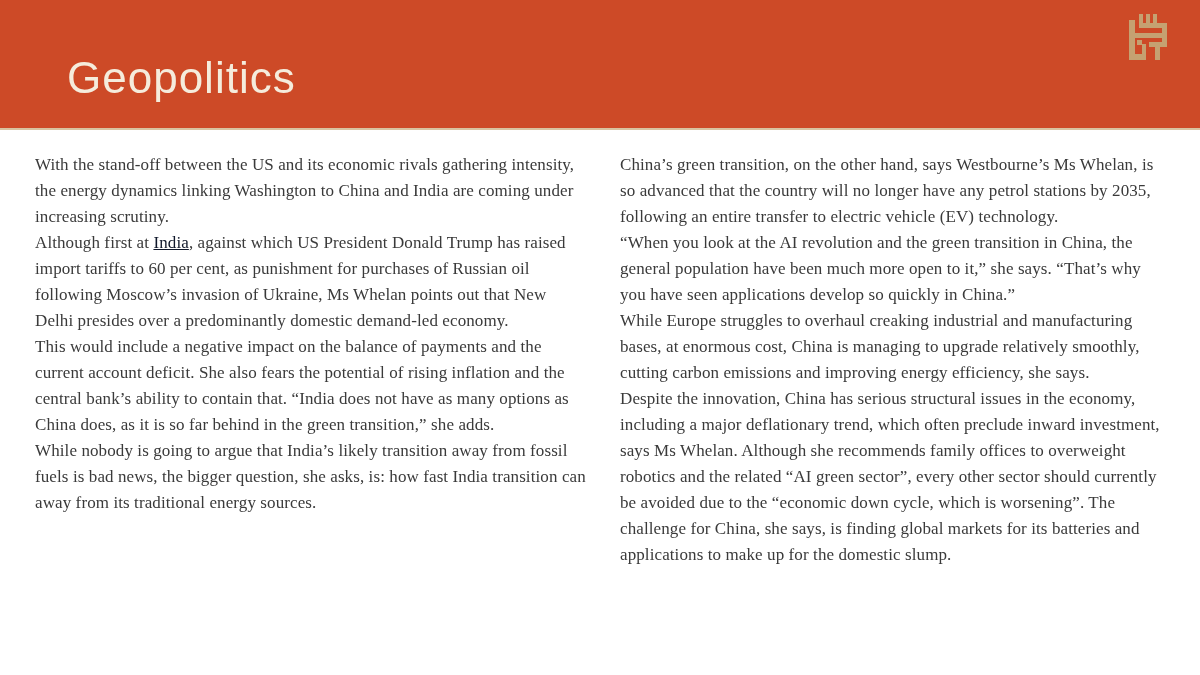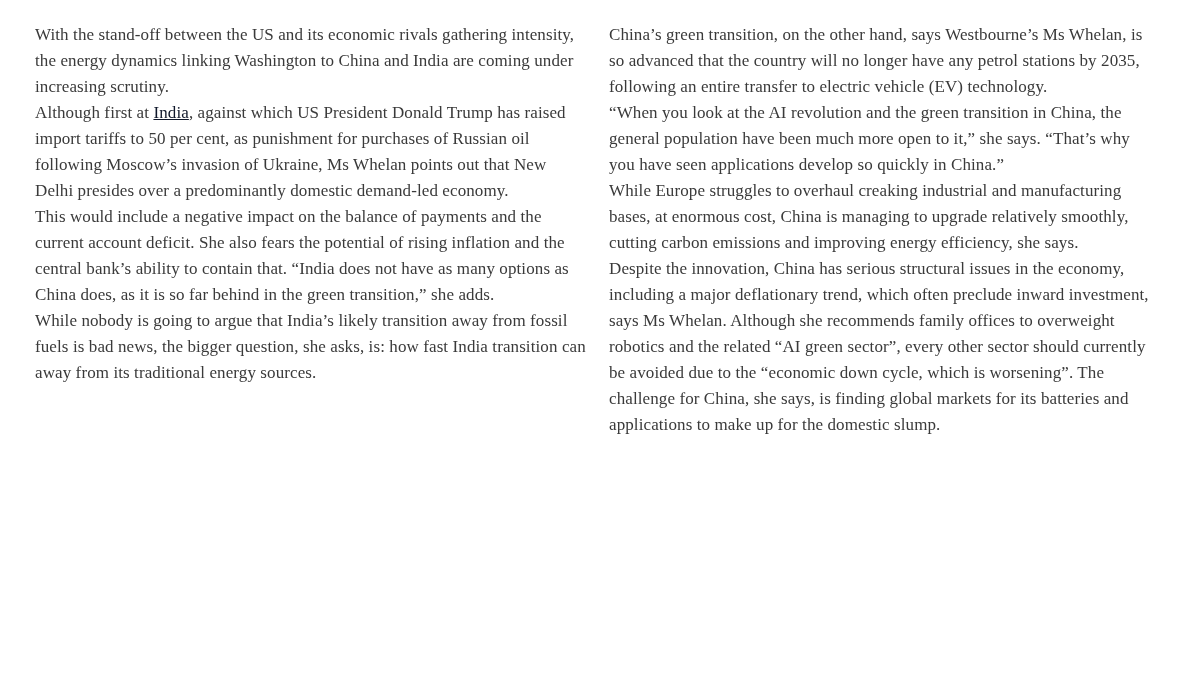--- a/index.html
+++ b/index.html
@@ -38,47 +38,69 @@
   .logo {
     position: absolute;
     top: 14px;
     right: 33px;
     width: 38px;
     height: 46px;
   }
   .content-area {
     display: flex;
     padding: 22px 28px 0 35px;
-    gap: 22px;
+    gap: 33px;
   }
   .col {
     font-size: 17px;
     line-height: 26px;
     color: #3a3a3a;
     letter-spacing: 0.1px;
   }
   .col-left  { width: 552px; }
   .col-right { width: 540px; font-family: Liberation Serif, serif; }
   .col p { margin: 0; }
   a.inline-link {
     color: #0f172a;
     cursor: pointer;
   }
 </style>
 </head>
 <body>
 
 <div class="slide">
 
+  <div class="header-band">
+    <h1 class="page-title">Geopolitics</h1>
+    <div class="logo">
+      <svg width="38" height="46" viewBox="0 0 38 46" xmlns="http://www.w3.org/2000/svg" aria-hidden="true">
+        <g fill="#c5a171">
+          <rect x="0" y="6" width="6" height="40"></rect>
+          <rect x="0" y="40" width="17" height="6"></rect>
+          <rect x="13" y="30" width="4" height="10"></rect>
+          <rect x="10" y="0" width="4" height="9"></rect>
+          <rect x="17" y="0" width="4" height="9"></rect>
+          <rect x="24" y="0" width="4" height="9"></rect>
+          <rect x="10" y="9" width="28" height="5"></rect>
+          <rect x="33" y="14" width="5" height="5"></rect>
+          <rect x="6" y="19" width="32" height="5"></rect>
+          <rect x="33" y="24" width="5" height="4"></rect>
+          <rect x="20" y="28" width="18" height="5"></rect>
+          <rect x="26" y="33" width="5" height="13"></rect>
+          <rect x="8" y="26" width="5" height="5"></rect>
+        </g>
+      </svg>
+    </div>
+  </div>
 
   <div class="content-area">
 
     <div class="col col-left">
       <p>With the stand-off between the US and its economic rivals gathering intensity, the energy dynamics linking Washington to China and India are coming under increasing scrutiny.</p>
-      <p><span>Although first at </span><a class="inline-link" href="#">India</a><span>, against which US President Donald Trump has raised import tariffs to 50 per cent, as punishment for purchases of Russian oil following Moscow’s invasion of Ukraine, Ms Whelan points out that New Delhi presides over a predominantly domestic demand-led economy.</span></p>
+      <p><span>Although first at </span><a class="inline-link" href="#">India</a><span>, against which US President Donald Trump has raised import tariffs to 60 per cent, as punishment for purchases of Russian oil following Moscow’s invasion of Ukraine, Ms Whelan points out that New Delhi presides over a predominantly domestic demand-led economy.</span></p>
       <p>This would include a negative impact on the balance of payments and the current account deficit. She also fears the potential of rising inflation and the central bank’s ability to contain that. “India does not have as many options as China does, as it is so far behind in the green transition,” she adds.</p>
       <p>While nobody is going to argue that India’s likely transition away from fossil fuels is bad news, the bigger question, she asks, is: how fast India transition can away from its traditional energy sources.</p>
     </div>
 
     <div class="col col-right">
       <p>China’s green transition, on the other hand, says Westbourne’s Ms Whelan, is so advanced that the country will no longer have any petrol stations by 2035, following an entire transfer to electric vehicle (EV) technology.</p>
       <p>“When you look at the AI revolution and the green transition in China, the general population have been much more open to it,” she says. “That’s why you have seen applications develop so quickly in China.”</p>
       <p>While Europe struggles to overhaul creaking industrial and manufacturing bases, at enormous cost, China is managing to upgrade relatively smoothly, cutting carbon emissions and improving energy efficiency, she says.</p>
       <p>Despite the innovation, China has serious structural issues in the economy, including a major deflationary trend, which often preclude inward investment, says Ms Whelan. Although she recommends family offices to overweight robotics and the related “AI green sector”, every other sector should currently be avoided due to the “economic down cycle, which is worsening”. The challenge for China, she says, is finding global markets for its batteries and applications to make up for the domestic slump.</p>
     </div>

